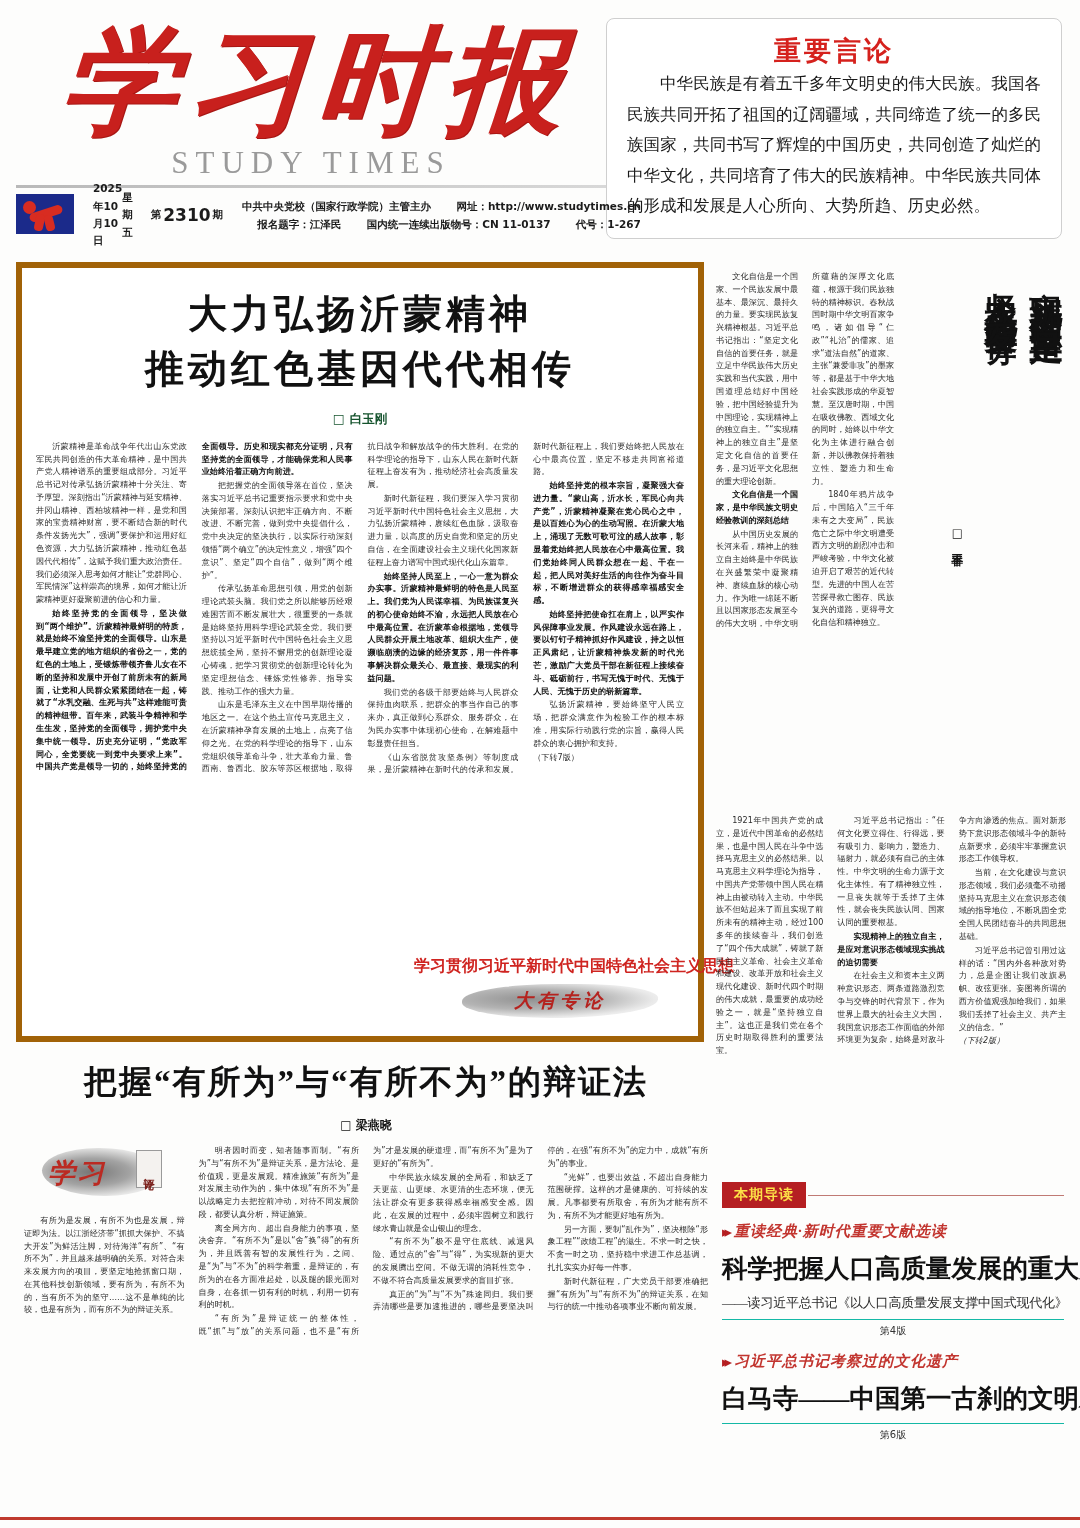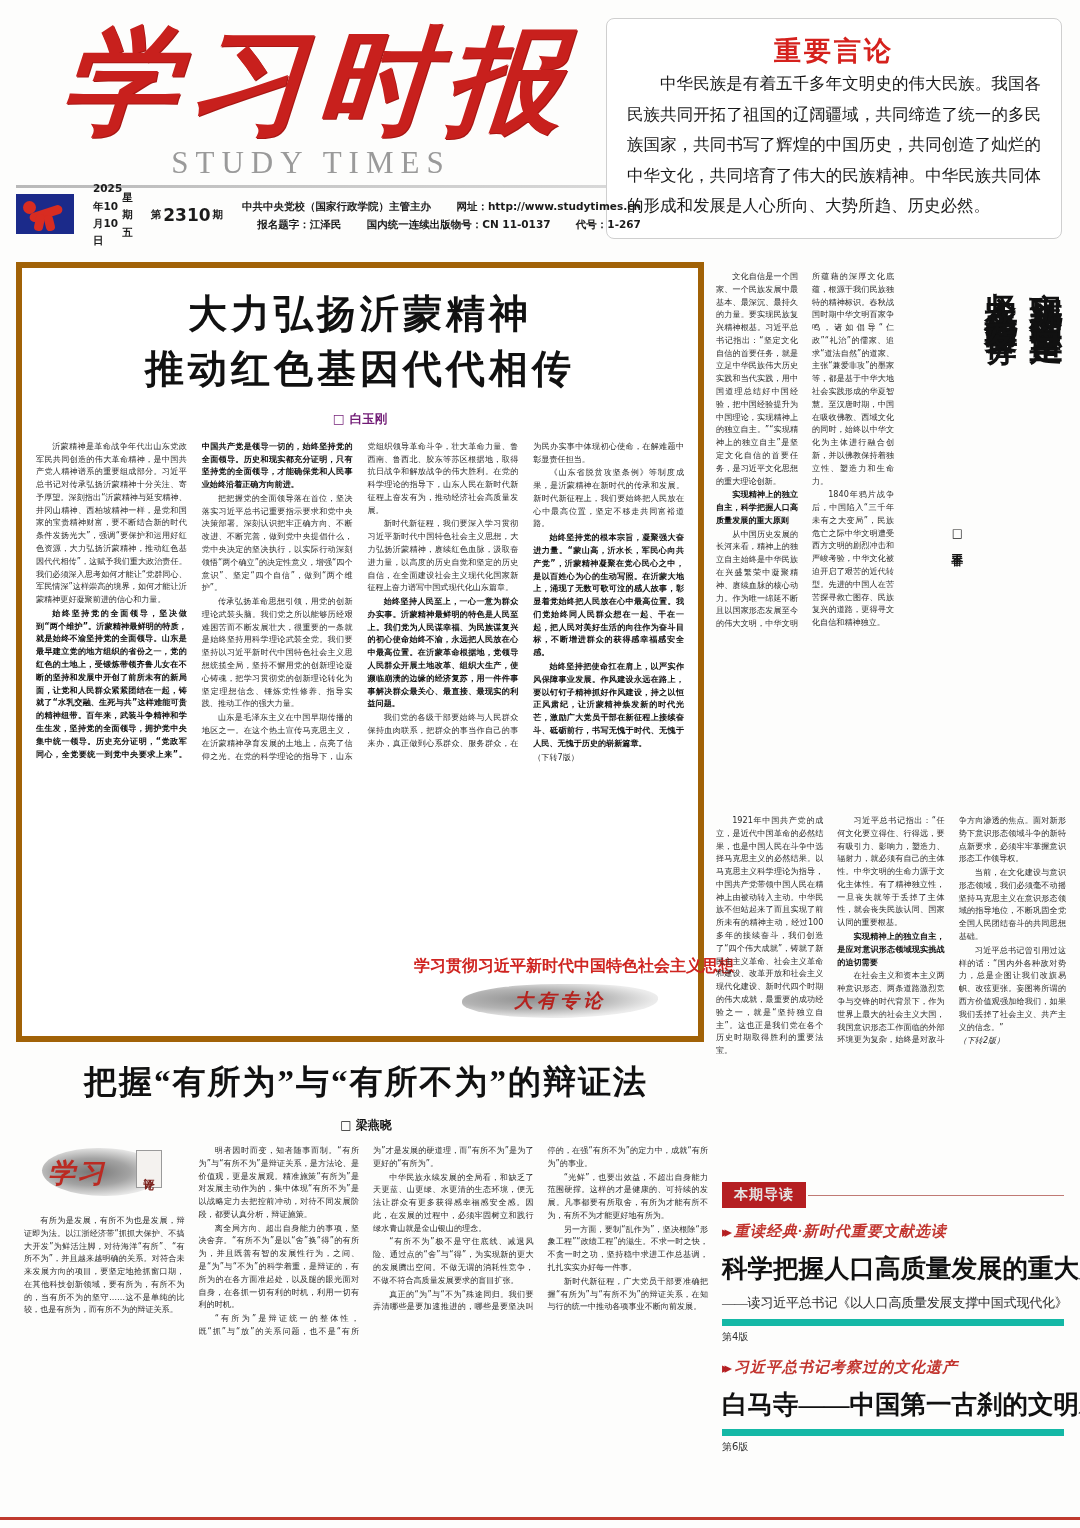--- a/index.html
+++ b/index.html
@@ -169,21 +169,21 @@
     line-height: 1.42;
     color: #111;
   }
   .byline {
     text-align: center;
     font-family: "DejaVu Sans", "Liberation Sans", sans-serif;
     font-size: 12.5px;
     font-weight: bold;
     margin-top: 14px;
     margin-bottom: 12px;
-    color: #701a75;
+    color: #14532d;
   }
   .byline .sq { margin-right: 5px; font-weight: normal; }
 
   .lead-cols {
     column-count: 4;
     column-gap: 15px;
     column-rule: none;
     font-size: 8.1px;
     line-height: 1.58;
     text-align: justify;
@@ -381,21 +381,21 @@
     top: 1182px;
     width: 342px;
   }
   .toc-head {
     display: flex;
     align-items: center;
     height: 26px;
   }
   .toc-label {
     background: #b51f22;
-    color: #e5e5e5;
+    color: #fde047;
     font-family: "DejaVu Sans", "Liberation Sans", sans-serif;
     font-size: 14px;
     font-weight: bold;
     padding: 4px 12px;
     letter-spacing: 1px;
   }
   .toc-line {
     flex: 1;
     height: 1px;
     background: #c07a74;
@@ -430,26 +430,26 @@
   }
   .toc-sub {
     font-family: "Liberation Serif", "DejaVu Serif", serif;
     font-size: 13px;
     color: #2a2a2a;
     margin-top: 8px;
     white-space: nowrap;
     letter-spacing: -0.2px;
   }
   .toc-page {
-    text-align: left;
+    text-align: center;
     font-family: "DejaVu Sans", "Liberation Sans", sans-serif;
     font-size: 10px;
     color: #333;
     margin-top: 7px;
-    border-top: 7px solid #14b8a6;
+    border-top: 1px solid #14b8a6;
     padding-top: 4px;
   }
 
   .bottom-rule {
     position: absolute;
     left: 0; bottom: 8px;
     width: 1080px;
     height: 3px;
     background: #c03a2e;
   }
@@ -520,41 +520,42 @@
       <p class="sub">始终坚持党的全面领导，坚决做到“两个维护”。沂蒙精神最鲜明的特质，就是始终不渝坚持党的全面领导。山东是最早建立党的地方组织的省份之一，党的红色的土地上，受锻炼带领齐鲁儿女在不断的坚持和发展中开创了前所未有的新局面，让党和人民群众紧紧团结在一起，铸就了“水乳交融、生死与共”这样难能可贵的精神纽带。百年来，武装斗争精神和学生生发，坚持党的全面领导，拥护党中央集中统一领导。历史充分证明，“党政军同心，全党要统一到党中央要求上来”。中国共产党是领导一切的，始终坚持党的全面领导。历史和现实都充分证明，只有坚持党的全面领导，才能确保党和人民事业始终沿着正确方向前进。</p>
       <p>把把握党的全面领导落在首位，坚决落实习近平总书记重要指示要求和党中央决策部署。深刻认识把牢正确方向、不断改进、不断完善，做到党中央提倡什么，党中央决定的坚决执行，以实际行动深刻领悟“两个确立”的决定性意义，增强“四个意识”、坚定“四个自信”，做到“两个维护”。</p>
       <p>传承弘扬革命思想引领，用党的创新理论武装头脑。我们党之所以能够历经艰难困苦而不断发展壮大，很重要的一条就是始终坚持用科学理论武装全党。我们要坚持以习近平新时代中国特色社会主义思想统揽全局，坚持不懈用党的创新理论凝心铸魂，把学习贯彻党的创新理论转化为坚定理想信念、锤炼党性修养、指导实践、推动工作的强大力量。</p>
       <p>山东是毛泽东主义在中国早期传播的地区之一。在这个热土宣传马克思主义，在沂蒙精神孕育发展的土地上，点亮了信仰之光。在党的科学理论的指导下，山东党组织领导革命斗争，壮大革命力量、鲁西南、鲁西北、胶东等苏区根据地，取得抗日战争和解放战争的伟大胜利。在党的科学理论的指导下，山东人民在新时代新征程上奋发有为，推动经济社会高质量发展。</p>
       <p>新时代新征程，我们要深入学习贯彻习近平新时代中国特色社会主义思想，大力弘扬沂蒙精神，赓续红色血脉，汲取奋进力量，以高度的历史自觉和坚定的历史自信，在全面建设社会主义现代化国家新征程上奋力谱写中国式现代化山东篇章。</p>
       <p class="sub">始终坚持人民至上，一心一意为群众办实事。沂蒙精神最鲜明的特色是人民至上。我们党为人民谋幸福、为民族谋复兴的初心使命始终不渝，永远把人民放在心中最高位置。在沂蒙革命根据地，党领导人民群众开展土地改革、组织大生产，使濒临崩溃的边缘的经济复苏，用一件件事事解决群众最关心、最直接、最现实的利益问题。</p>
       <p>我们党的各级干部要始终与人民群众保持血肉联系，把群众的事当作自己的事来办，真正做到心系群众、服务群众，在为民办实事中体现初心使命，在解难题中彰显责任担当。</p>
       <p>《山东省脱贫攻坚条例》等制度成果，是沂蒙精神在新时代的传承和发展。新时代新征程上，我们要始终把人民放在心中最高位置，坚定不移走共同富裕道路。</p>
       <p class="sub">始终坚持党的根本宗旨，凝聚强大奋进力量。“蒙山高，沂水长，军民心向共产党”，沂蒙精神凝聚在党心民心之中，是以百姓心为心的生动写照。在沂蒙大地上，涌现了无数可歌可泣的感人故事，彰显着党始终把人民放在心中最高位置。我们党始终同人民群众想在一起、干在一起，把人民对美好生活的向往作为奋斗目标，不断增进群众的获得感幸福感安全感。</p>
       <p class="sub">始终坚持把使命扛在肩上，以严实作风保障事业发展。作风建设永远在路上，要以钉钉子精神抓好作风建设，持之以恒正风肃纪，让沂蒙精神焕发新的时代光芒，激励广大党员干部在新征程上接续奋斗、砥砺前行，书写无愧于时代、无愧于人民、无愧于历史的崭新篇章。</p>
+      <p>弘扬沂蒙精神，要始终坚守人民立场，把群众满意作为检验工作的根本标准，用实际行动践行党的宗旨，赢得人民群众的衷心拥护和支持。</p>
       <p class="tail">（下转7版）</p>
     </div>
     <div class="red-banner">
       <div class="line">学习贯彻习近平新时代中国特色社会主义思想</div>
       <div class="seal-wrap">
         <div class="seal-ink"></div>
         <div class="seal-text">大有专论</div>
       </div>
     </div>
   </div>
 
   <div class="right-col">
     <div class="right-head-area">
       <div class="vhead">实现精神上的独立自主是</div>
       <div class="vhead l2">坚定文化自信的首要任务</div>
       <div class="vbyline">
         <span class="sq">□</span><span>王香平</span>
       </div>
       <div class="rc-float-text">
         <p>文化自信是一个国家、一个民族发展中最基本、最深沉、最持久的力量。要实现民族复兴精神根基。习近平总书记指出：“坚定文化自信的首要任务，就是立足中华民族伟大历史实践和当代实践，用中国道理总结好中国经验，把中国经验提升为中国理论，实现精神上的独立自主。”“实现精神上的独立自主”是坚定文化自信的首要任务，是习近平文化思想的重大理论创新。</p>
-        <p class="sub">实现精神上的独立自主，科学把握人口高质量发展的重大原则</p>
+        <p class="sub">文化自信是一个国家，是中华民族文明史经验教训的深刻总结</p>
         <p>从中国历史发展的长河来看，精神上的独立自主始终是中华民族在兴盛繁荣中凝聚精神、赓续血脉的核心动力。作为唯一绵延不断且以国家形态发展至今的伟大文明，中华文明所蕴藉的深厚文化底蕴，根源于我们民族独特的精神标识。春秋战国时期中华文明百家争鸣，诸如倡导“仁政”“礼治”的儒家、追求“道法自然”的道家、主张“兼爱非攻”的墨家等，都是基于中华大地社会实践形成的华夏智慧。至汉唐时期，中国在吸收佛教、西域文化的同时，始终以中华文化为主体进行融合创新，并以佛教保持着独立性、塑造力和生命力。</p>
         <p>1840年鸦片战争后，中国陷入“三千年未有之大变局”，民族危亡之际中华文明遭受西方文明的剧烈冲击和严峻考验，中华文化被迫开启了艰苦的近代转型。先进的中国人在苦苦探寻救亡图存、民族复兴的道路，更得寻文化自信和精神独立。</p>
       </div>
     </div>
     <div class="rc-bottom">
       <p>1921年中国共产党的成立，是近代中国革命的必然结果，也是中国人民在斗争中选择马克思主义的必然结果。以马克思主义科学理论为指导，中国共产党带领中国人民在精神上由被动转入主动。中华民族不但站起来了而且实现了前所未有的精神主动，经过100多年的接续奋斗，我们创造了“四个伟大成就”，铸就了新民主主义革命、社会主义革命和建设、改革开放和社会主义现代化建设、新时代四个时期的伟大成就，最重要的成功经验之一，就是“坚持独立自主”。这也正是我们党在各个历史时期取得胜利的重要法宝。</p>
       <p>习近平总书记指出：“任何文化要立得住、行得远，要有吸引力、影响力，塑造力、辐射力，就必须有自己的主体性。中华文明的生命力源于文化主体性。有了精神独立性，一旦丧失就等于丢掉了主体性，就会丧失民族认同、国家认同的重要根基。</p>
       <p class="sub">实现精神上的独立自主，是应对意识形态领域现实挑战的迫切需要</p>
       <p>在社会主义和资本主义两种意识形态、两条道路激烈竞争与交锋的时代背景下，作为世界上最大的社会主义大国，我国意识形态工作面临的外部环境更为复杂，始终是对敌斗争方向渗透的焦点。面对新形势下意识形态领域斗争的新特点新要求，必须牢牢掌握意识形态工作领导权。</p>
       <p>当前，在文化建设与意识形态领域，我们必须毫不动摇坚持马克思主义在意识形态领域的指导地位，不断巩固全党全国人民团结奋斗的共同思想基础。</p>

